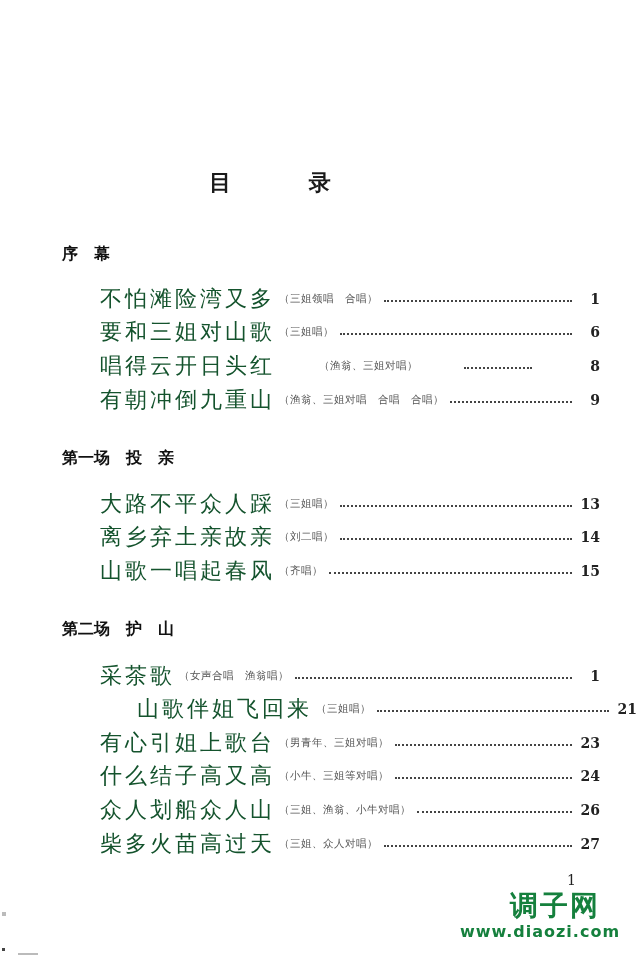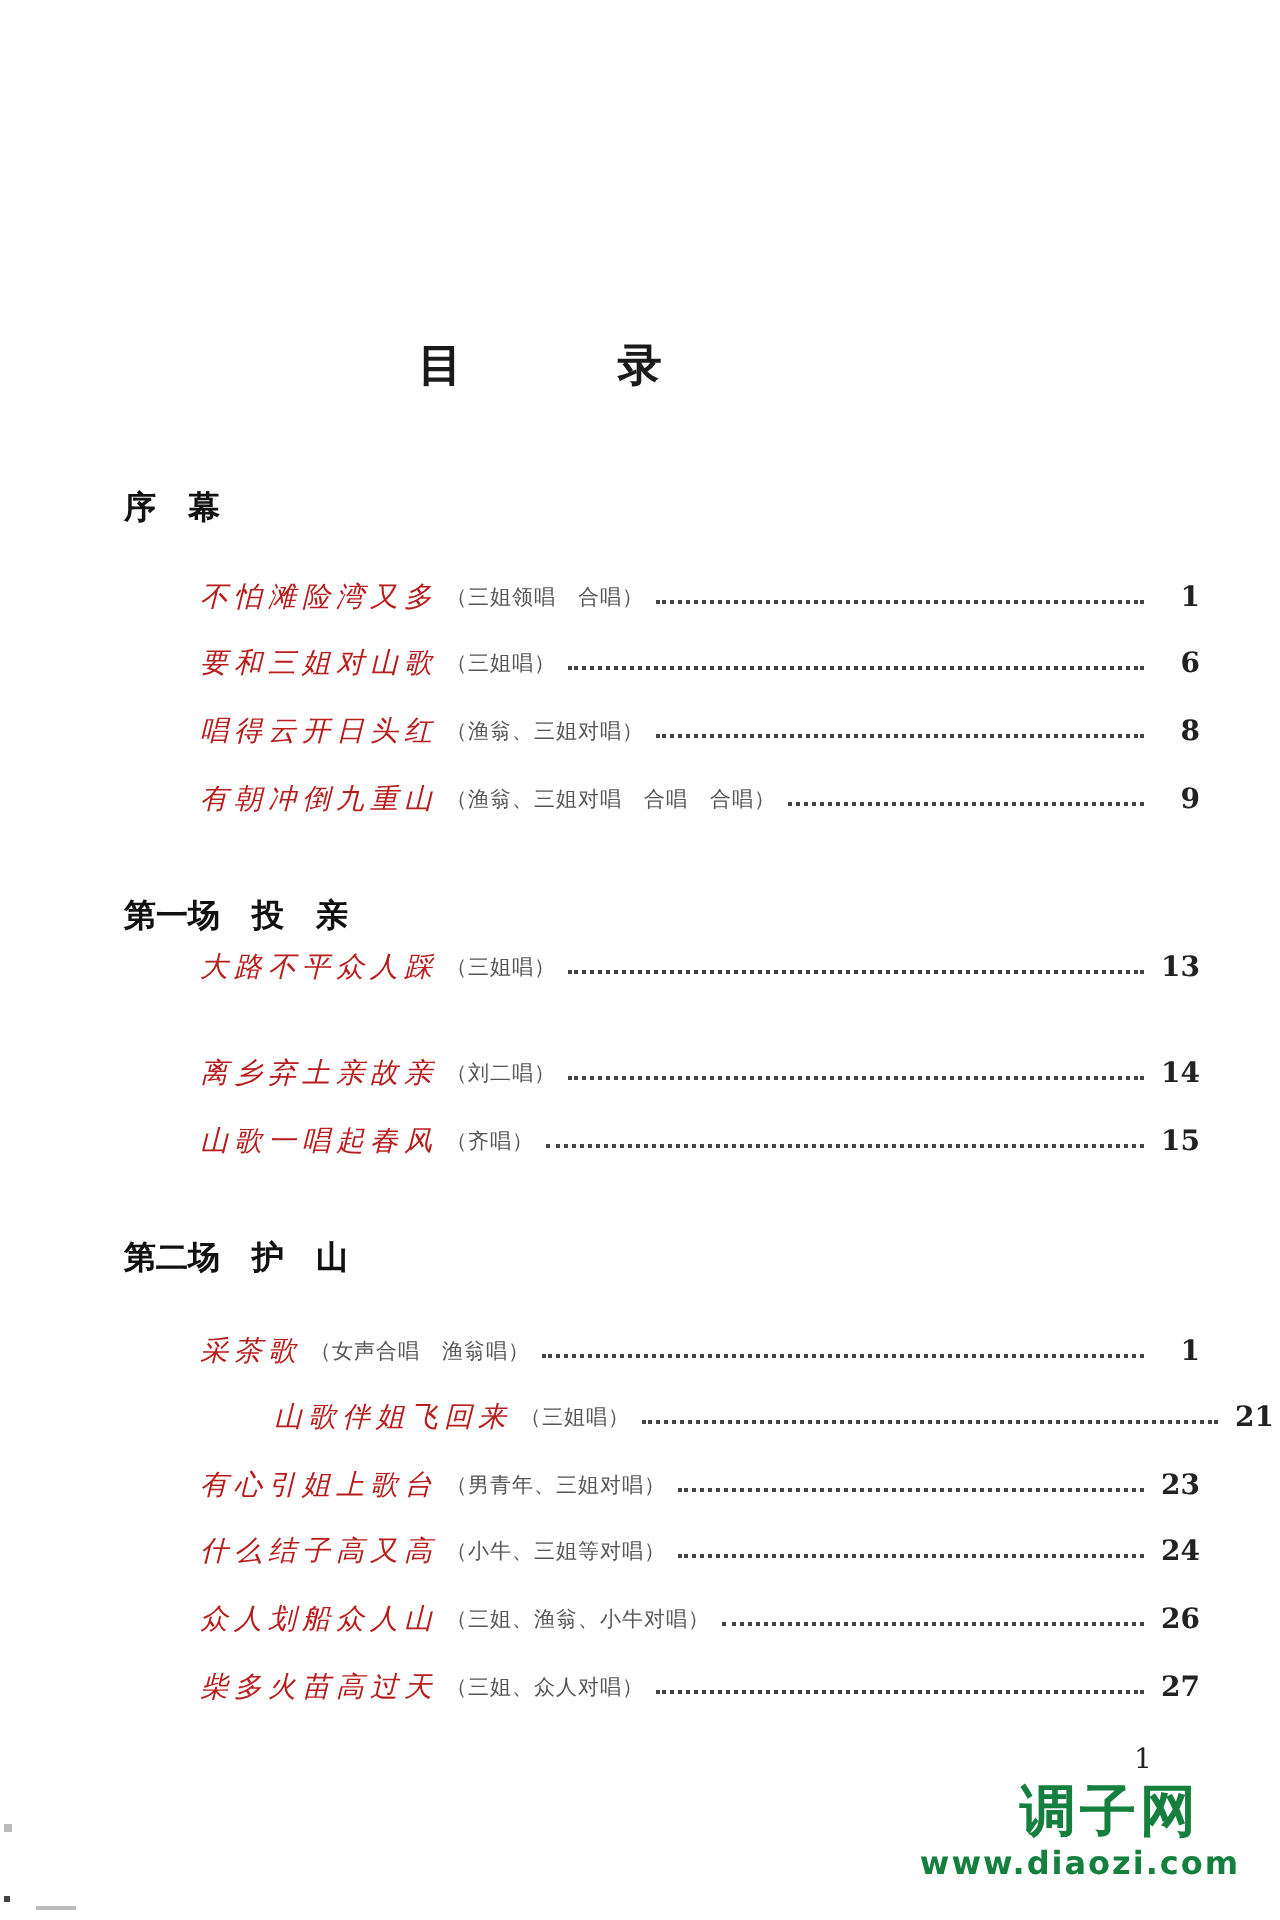--- a/index.html
+++ b/index.html
@@ -42,24 +42,23 @@
     .toc-entry {
       position: absolute;
       left: 100px;
       width: 500px;
       height: 24px;
       display: flex;
       align-items: center;
       white-space: nowrap;
     }
     .entry-title {
-      font-size: 14px;
+      font-size: 22px;
       letter-spacing: 3px;
-      color: #b91c1c;
-      font-style: italic;
+      color: #14532d;
     }
     .entry-role {
       font-size: 10.5px;
       color: #555;
       margin-left: 4px;
       letter-spacing: 0.5px;
     }
     .entry-leader {
       flex: 1;
       margin: 0 8px 0 6px;
@@ -129,38 +128,38 @@
   <span class="entry-role">（三姐领唱　合唱）</span>
   <span class="entry-leader"></span>
   <span class="entry-page">1</span>
 </div>
 <div class="toc-entry" style="top:320px;">
   <span class="entry-title">要和三姐对山歌</span>
   <span class="entry-role">（三姐唱）</span>
   <span class="entry-leader"></span>
   <span class="entry-page">6</span>
 </div>
-<div class="toc-entry" style="top:354px;">
+<div class="toc-entry" style="top:354px;gap:40px;">
   <span class="entry-title">唱得云开日头红</span>
   <span class="entry-role">（渔翁、三姐对唱）</span>
   <span class="entry-leader"></span>
   <span class="entry-page">8</span>
 </div>
 <div class="toc-entry" style="top:388px;">
   <span class="entry-title">有朝冲倒九重山</span>
   <span class="entry-role">（渔翁、三姐对唱　合唱　合唱）</span>
   <span class="entry-leader"></span>
   <span class="entry-page">9</span>
 </div>
 
 <div class="section-heading" style="top:448px;">
   <span class="h-num">第一场</span><span>投　亲</span>
 </div>
 
-<div class="toc-entry" style="top:472px;">
+<div class="toc-entry" style="top:492px;">
   <span class="entry-title">大路不平众人踩</span>
   <span class="entry-role">（三姐唱）</span>
   <span class="entry-leader"></span>
   <span class="entry-page">13</span>
 </div>
 <div class="toc-entry" style="top:525px;">
   <span class="entry-title">离乡弃土亲故亲</span>
   <span class="entry-role">（刘二唱）</span>
   <span class="entry-leader"></span>
   <span class="entry-page">14</span>

